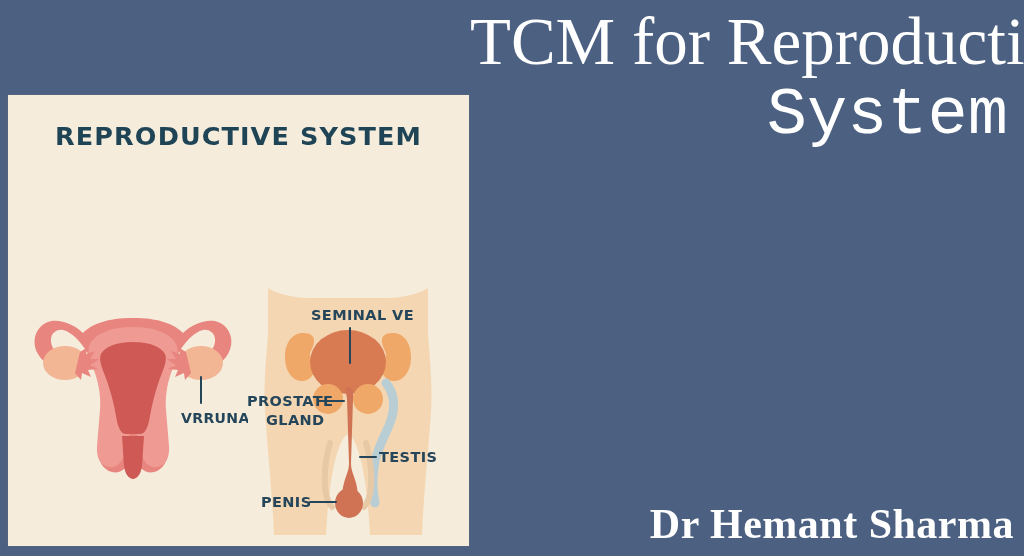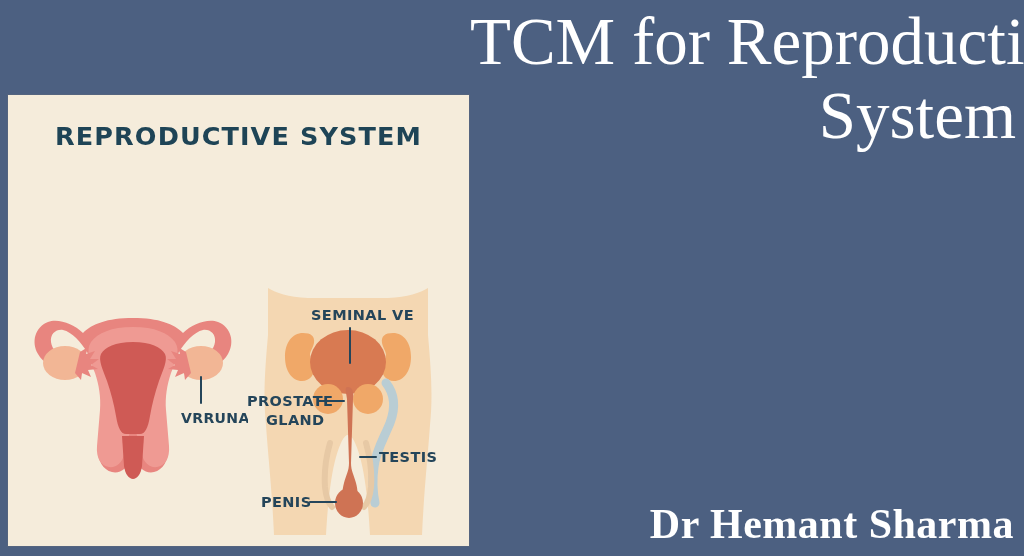--- a/index.html
+++ b/index.html
@@ -27,21 +27,21 @@
     text-align: right;
     color: #ffffff;
     font-family: "Liberation Serif", "DejaVu Serif", serif;
     font-size: 67px;
     line-height: 74px;
     letter-spacing: 0px;
     font-weight: 400;
     white-space: nowrap;
   }
   #title-line-1 { display: block; margin-right: 2px; }
-  #title-line-2 { display: block; margin-right: 2px; }
+  #title-line-2 { display: block; margin-right: 10px; font-family: Liberation Mono, monospace; }
 
   
   #author {
     position: absolute;
     right: 10px;
     bottom: 8px;
     color: #ffffff;
     font-family: "Liberation Serif", "DejaVu Serif", serif;
     font-weight: bold;
     font-size: 42px;

